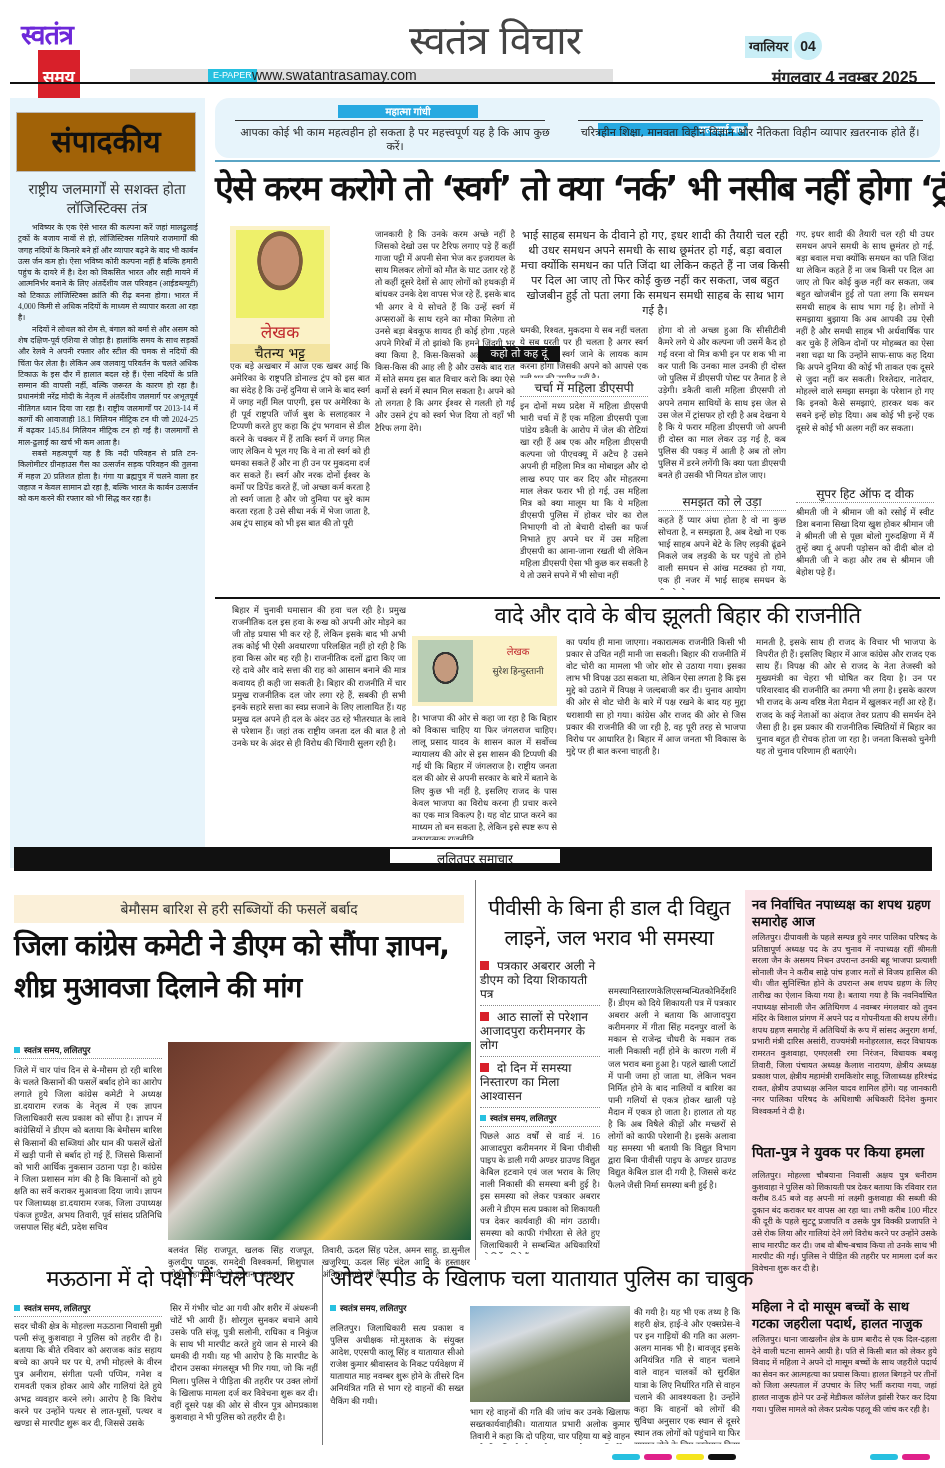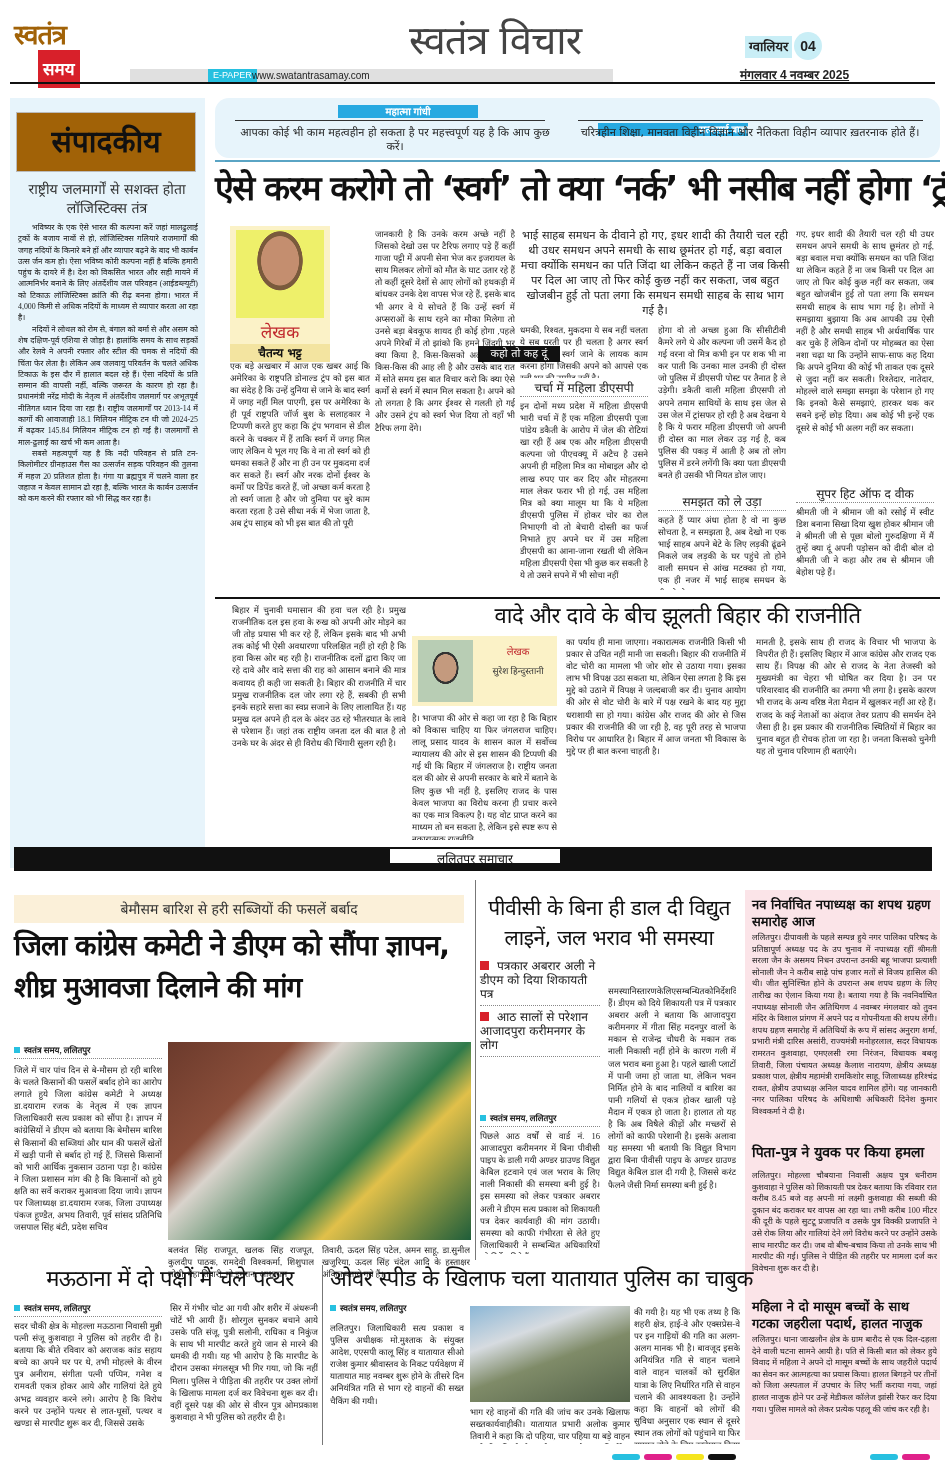--- a/index.html
+++ b/index.html
@@ -5,29 +5,29 @@
   * { box-sizing: border-box; margin: 0; padding: 0; }
   html, body { width: 945px; height: 1468px; background: #fff; overflow: hidden; }
   body { font-family: "Liberation Serif", "DejaVu Serif", serif; color: #111; position: relative; }
   .abs { position: absolute; }
   .sans { font-family: "Liberation Sans", "DejaVu Sans", sans-serif; }
   .body-text { font-size: 8.6px; line-height: 12.1px; text-align: justify; color: #222; overflow: hidden; }
   .body-text p { text-indent: 14px; }
 
   
   .logo { left: 14px; top: 20px; width: 66px; height: 56px; }
-  .logo-top { font-family: "DejaVu Sans", sans-serif; font-weight: bold; font-size: 27px; line-height: 30px; color: #a16207; letter-spacing: -1px; }
-  .logo-bottom { display: inline-block; background: #d8202a; color: #fff; font-family: "DejaVu Sans", sans-serif; font-weight: bold; font-size: 17px; line-height: 22px; padding: 8px 5px; margin-left: 24px; }
+  .logo-top { font-family: "DejaVu Sans", sans-serif; font-weight: bold; font-size: 27px; line-height: 30px; color: #6d28d9; letter-spacing: -1px; text-align: center; }
+  .logo-bottom { display: inline-block; background: #d8202a; color: #fff; font-family: "DejaVu Sans", sans-serif; font-weight: bold; font-size: 17px; line-height: 22px; padding: 16px 5px; margin-left: 24px; }
   .page-title { left: 370px; top: 16px; width: 250px; text-align: center; font-family: "DejaVu Sans", sans-serif; font-size: 40px; color: #444; letter-spacing: -1px; line-height: 48px; }
   .url-bar { left: 130px; top: 69px; width: 483px; height: 13px; background: #e0e0e0; }
   .epaper { left: 208px; top: 69px; height: 13px; background: #27c0e0; color: #fff; font-size: 9px; line-height: 13px; padding: 0 5px; }
-  .url-text { left: 252px; top: 69px; font-size: 10px; line-height: 13px; color: #222; }
+  .url-text { left: 252px; top: 69px; font-size: 14px; line-height: 13px; color: #222; }
   .city { left: 745px; top: 36px; height: 22px; background: #c9eef6; font-size: 13px; line-height: 22px; padding: 0 4px; font-weight: bold; color: #222; }
   .page-num { left: 794px; top: 32px; width: 28px; height: 28px; border-radius: 50%; background: #c9eef6; font-size: 14px; font-weight: bold; text-align: center; line-height: 28px; color: #222; }
-  .date { left: 740px; top: 66px; font-size: 12px; font-weight: bold; color: #222; text-decoration: underline; }
+  .date { left: 772px; top: 66px; font-size: 16px; font-weight: bold; color: #222; }
   .mast-rule { left: 10px; top: 82px; width: 925px; height: 2px; background: #111; }
 
   
   .ed-box { left: 10px; top: 98px; width: 195px; height: 770px; background: #e7f4fb; }
   .ed-head { left: 16px; top: 112px; width: 180px; height: 60px; background: #a16207; border: 1px solid #bbb; text-align: center; font-family: "DejaVu Sans", sans-serif; font-weight: bold; font-size: 30px; line-height: 58px; color: #111; }
   .ed-title { left: 18px; top: 180px; width: 178px; text-align: center; font-family: "DejaVu Sans", sans-serif; font-size: 14px; line-height: 19px; color: #333; }
   .ed-body { left: 18px; top: 222px; width: 180px; height: 640px; font-size: 7.9px; line-height: 11.3px; }
 
   
   .quote-box { left: 215px; top: 98px; width: 725px; height: 60px; background: #e7f4fb; border-radius: 14px; }
@@ -35,21 +35,21 @@
   .q-rule { height: 1px; background: #333; }
   .q-text { text-align: center; font-size: 11px; line-height: 14px; color: #222; font-family: "DejaVu Sans", sans-serif; }
   .quote-underline { left: 215px; top: 160px; width: 725px; height: 2px; background: #5aa4c4; }
 
   
   .main-hl { left: 215px; top: 165px; width: 725px; text-align: center; font-family: "DejaVu Sans", sans-serif; font-weight: bold; font-size: 34px; line-height: 46px; color: #111; letter-spacing: -1.5px; white-space: nowrap; }
 
   .author-box { left: 230px; top: 226px; width: 100px; height: 130px; background: #fbf2c7; }
   .author-photo { left: 236px; top: 230px; width: 88px; height: 88px; background: radial-gradient(ellipse at 50% 35%, #c48e6f 0 30%, #7a5a3c 31% 36%, #eef06a 37% 100%); }
   .author-label { left: 230px; top: 322px; width: 100px; text-align: center; color: #c0282d; font-family: "DejaVu Sans", sans-serif; font-size: 17px; line-height: 20px; }
-  .author-name { left: 230px; top: 344px; width: 100px; text-align: center; font-family: "DejaVu Sans", sans-serif; font-size: 12px; line-height: 18px; background: #f3e4a0; font-weight: bold; }
+  .author-name { left: 230px; top: 344px; width: 100px; text-align: center; font-family: "DejaVu Sans", sans-serif; font-size: 14px; line-height: 18px; background: #f3e4a0; }
   .subhead { font-family: "DejaVu Sans", sans-serif; font-size: 12px; line-height: 16px; text-align: center; color: #222; border-bottom: 1px dotted #888; }
   .kaho { left: 478px; top: 346px; width: 82px; height: 16px; background: #111; color: #fff; font-family: "DejaVu Sans", sans-serif; font-size: 11px; line-height: 16px; text-align: center; }
   .pull { left: 520px; top: 228px; width: 270px; text-align: center; font-family: "DejaVu Sans", sans-serif; font-size: 11.2px; line-height: 15px; color: #222; }
 
   .sect-rule { left: 215px; top: 597px; width: 725px; height: 2px; background: #111; }
 
   
   .bihar-hl { left: 410px; top: 600px; width: 535px; text-align: center; font-family: "DejaVu Sans", sans-serif; font-size: 22px; line-height: 32px; color: #111; letter-spacing: -0.5px; white-space: nowrap; }
   .bihar-author { left: 412px; top: 636px; width: 145px; height: 70px; background: #fbf2c7; }
   .bihar-photo { left: 418px; top: 640px; width: 55px; height: 62px; background: radial-gradient(ellipse at 50% 45%, #c49a7e 0 28%, #333 29% 33%, #b8cdb4 34% 100%); }
@@ -163,20 +163,21 @@
 <div class="abs photo1"></div>
 <div class="abs body-text" style="left:168px;top:1244px;width:146px;height:36px;">बलवंत सिंह राजपूत, खलक सिंह राजपूत, कुलदीप पाठक, रामदेवी विश्वकर्मा, शिशुपाल लोधी, नेहा तिवारी, मो.इमरान, आशाराम</div>
 <div class="abs body-text" style="left:322px;top:1244px;width:148px;height:36px;">तिवारी, ऊदल सिंह पटेल, अमन साहू, डा.सुनील खजुरिया, ऊदल सिंह चंदेल आदि के हस्ताक्षर अंकित बताये गये हैं।</div>
 
 <div class="abs vrule" style="left:475px;top:880px;height:380px;"></div>
 
 <div class="abs pvc-hl">पीवीसी के बिना ही डाल दी विद्युत लाइनें, जल भराव भी समस्या</div>
 <div class="abs" style="left:480px;top:955px;width:120px;">
   <div class="bullet"><span class="rsq"></span><span>पत्रकार अबरार अली ने डीएम को दिया शिकायती पत्र</span></div>
   <div class="bullet"><span class="rsq"></span><span>आठ सालों से परेशान आजादपुरा करीमनगर के लोग</span></div>
+  <div class="bullet"><span class="rsq"></span><span>दो दिन में समस्या निस्तारण का मिला आश्वासन</span></div>
 </div>
 <div class="abs byline" style="left:480px;top:1112px;width:120px;"><span class="sq"></span><span>स्वतंत्र समय, ललितपुर</span></div>
 <div class="abs body-text" style="left:480px;top:1130px;width:120px;height:124px;">पिछले आठ वर्षों से वार्ड नं. 16 आजादपुरा करीमनगर में बिना पीवीसी पाइप के डाली गयी अण्डर ग्राउण्ड विद्युत केबिल हटवाने एवं जल भराव के लिए नाली निकासी की समस्या बनी हुई है। इस समस्या को लेकर पत्रकार अबरार अली ने डीएम सत्य प्रकाश को शिकायती पत्र देकर कार्यवाही की मांग उठायी। समस्या को काफी गंभीरता से लेते हुए जिलाधिकारी ने सम्बन्धित अधिकारियों को निर्देश दिये हैं।</div>
 <div class="abs body-text" style="left:608px;top:985px;width:128px;height:268px;">समस्यानिस्तारणकेलिएसम्बन्धितकोनिर्देशदिये हैं। डीएम को दिये शिकायती पत्र में पत्रकार अबरार अली ने बताया कि आजादपुरा करीमनगर में गीता सिंह मदनपुर वालों के मकान से राजेन्द्र चौधरी के मकान तक नाली निकासी नहीं होने के कारण गली में जल भराव बना हुआ है। पहले खाली प्लाटों में पानी जमा हो जाता था, लेकिन भवन निर्मित होने के बाद नालियों व बारिश का पानी गलियों से एकत्र होकर खाली पड़े मैदान में एकत्र हो जाता है। हालात तो यह है कि अब विषैले कीड़ों और मच्छरों से लोगों को काफी परेशानी है। इसके अलावा यह समस्या भी बतायी कि विद्युत विभाग द्वारा बिना पीवीसी पाइप के अण्डर ग्राउण्ड विद्युत केबिल डाल दी गयी है, जिससे करंट फैलने जैसी निर्मा समस्या बनी हुई है।</div>
 
 <div class="abs pink-box"></div>
 <div class="abs pink-hl" style="left:752px;top:896px;width:185px;">नव निर्वाचित नपाध्यक्ष का शपथ ग्रहण समारोह आज</div>
 <div class="abs pink-body" style="left:752px;top:932px;width:185px;height:204px;">ललितपुर। दीपावली के पहले सम्पन्न हुये नगर पालिका परिषद के प्रतिष्ठापूर्ण अध्यक्ष पद के उप चुनाव में नपाध्यक्ष रहीं श्रीमती सरला जैन के असमय निधन उपरान्त उनकी बहू भाजपा प्रत्याशी सोनाली जैन ने करीब साढ़े पांच हजार मतों से विजय हासिल की थी। जीत सुनिश्चित होने के उपरान्त अब शपथ ग्रहण के लिए तारीख का ऐलान किया गया है। बताया गया है कि नवनिर्वाचित नपाध्यक्ष सोनाली जैन अतिथिगण 4 नवम्बर मंगलवार को तुवन मंदिर के विशाल प्रांगण में अपने पद व गोपनीयता की शपथ लेंगी। शपथ ग्रहण समारोह में अतिथियों के रूप में सांसद अनुराग शर्मा, प्रभारी मंत्री दारिस असांरी, राज्यमंत्री मनोहरलाल, सदर विधायक रामरतन कुशवाहा, एमएलसी रमा निरंजन, विधायक बबलू तिवारी, जिला पंचायत अध्यक्ष कैलाश नारायण, क्षेत्रीय अध्यक्ष प्रकाश पाल, क्षेत्रीय महामंत्री रामकिशोर साहू, जिलाध्यक्ष हरिश्चंद्र रावत, क्षेत्रीय उपाध्यक्ष अनिल यादव शामिल होंगे। यह जानकारी नगर पालिका परिषद के अधिशाषी अधिकारी दिनेश कुमार विश्वकर्मा ने दी है।</div>
 <div class="abs pink-hl" style="left:752px;top:1144px;width:185px;font-size:14px;">पिता-पुत्र ने युवक पर किया हमला</div>
 <div class="abs pink-body" style="left:752px;top:1170px;width:185px;height:124px;">ललितपुर। मोहल्ला चौबयाना निवासी अक्षय पुत्र धनीराम कुशवाहा ने पुलिस को शिकायती पत्र देकर बताया कि रविवार रात करीब 8.45 बजे वह अपनी मां लक्ष्मी कुशवाहा की सब्जी की दुकान बंद कराकर घर वापस आ रहा था। तभी करीब 100 मीटर की दूरी के पहले सुटटू प्रजापति व उसके पुत्र विक्की प्रजापति ने उसे रोक लिया और गालियां देने लगे विरोध करने पर उन्होंने उसके साथ मारपीट कर दी। जब वो बीच-बचाव किया तो उनके साथ भी मारपीट की गई। पुलिस ने पीड़ित की तहरीर पर मामला दर्ज कर विवेचना शुरू कर दी है।</div>

